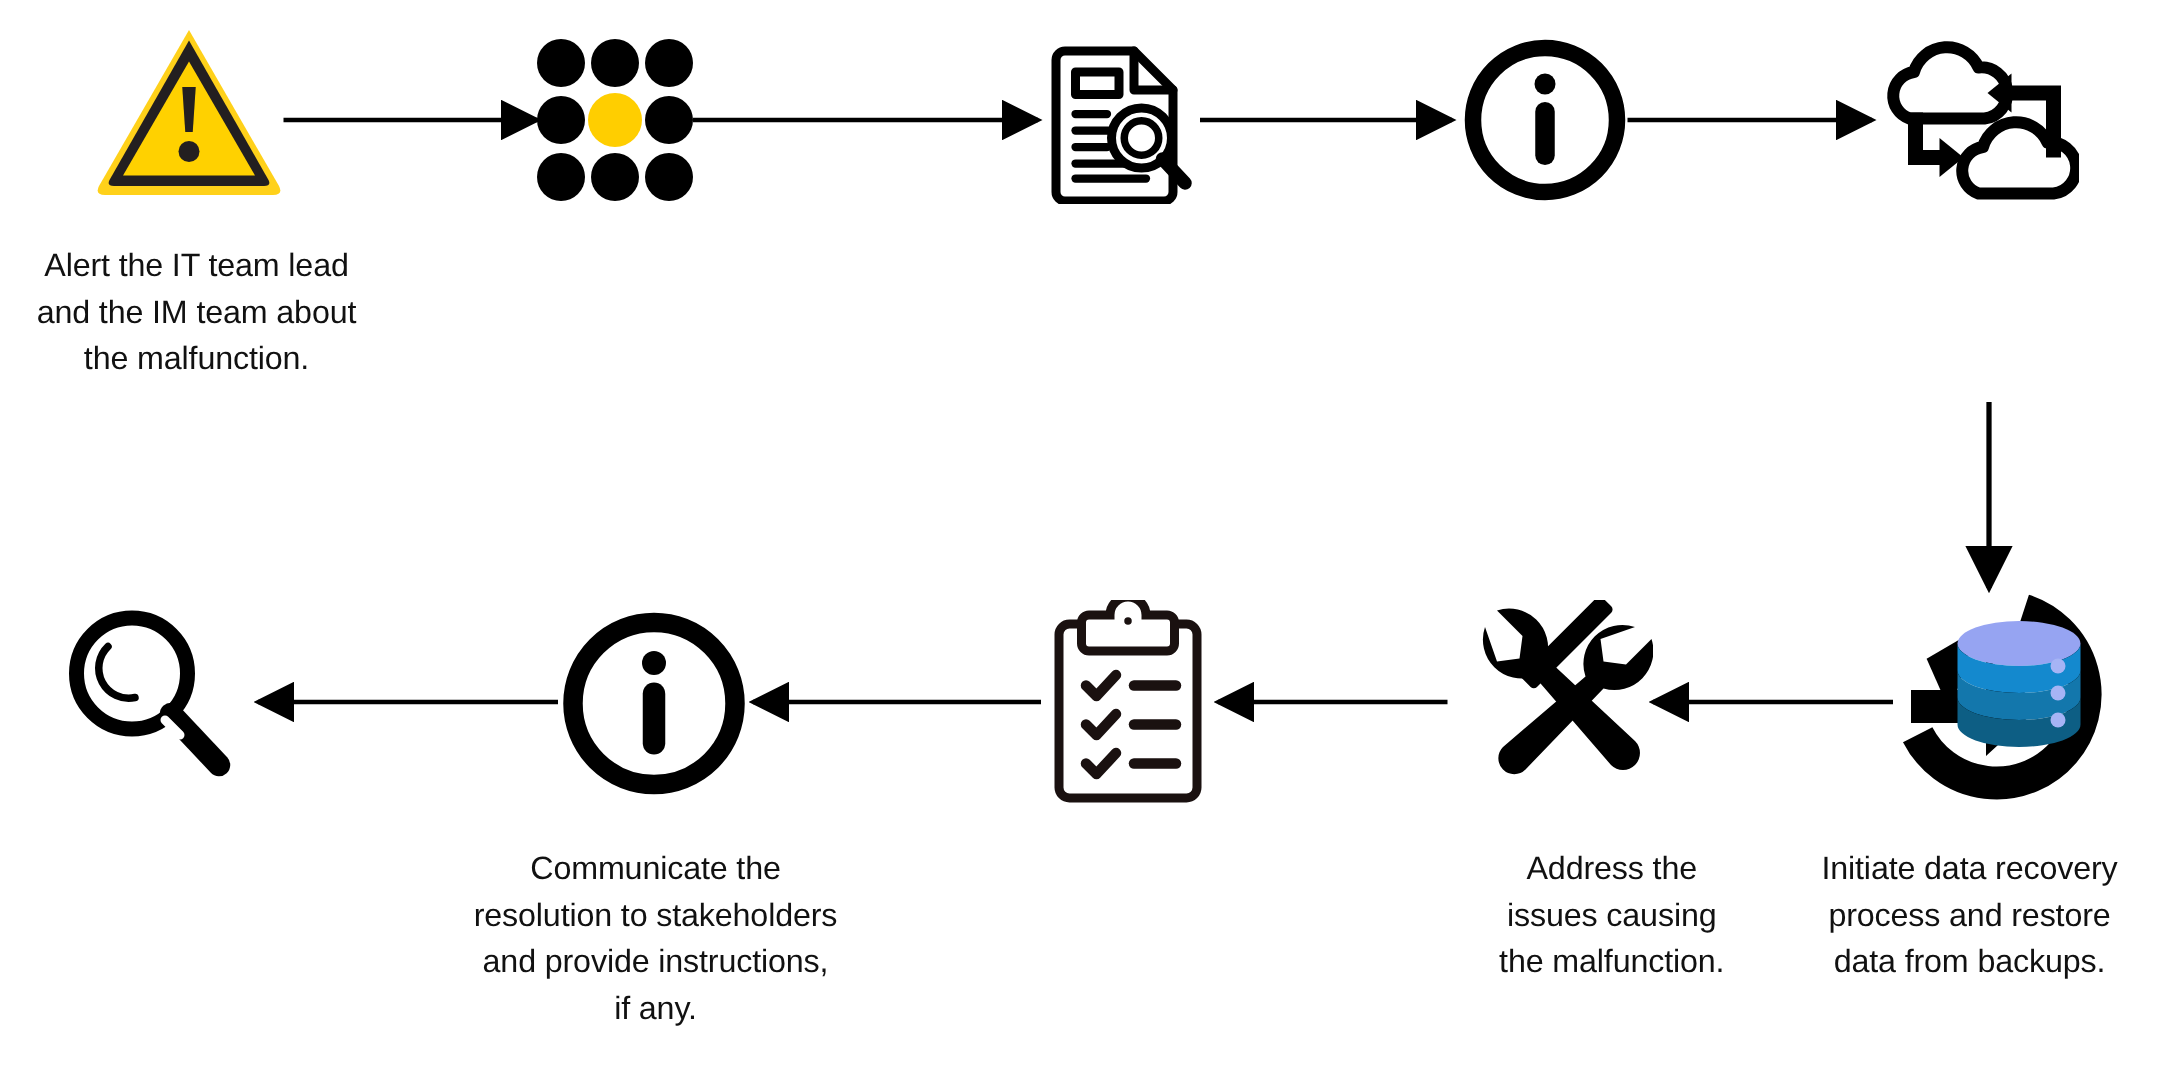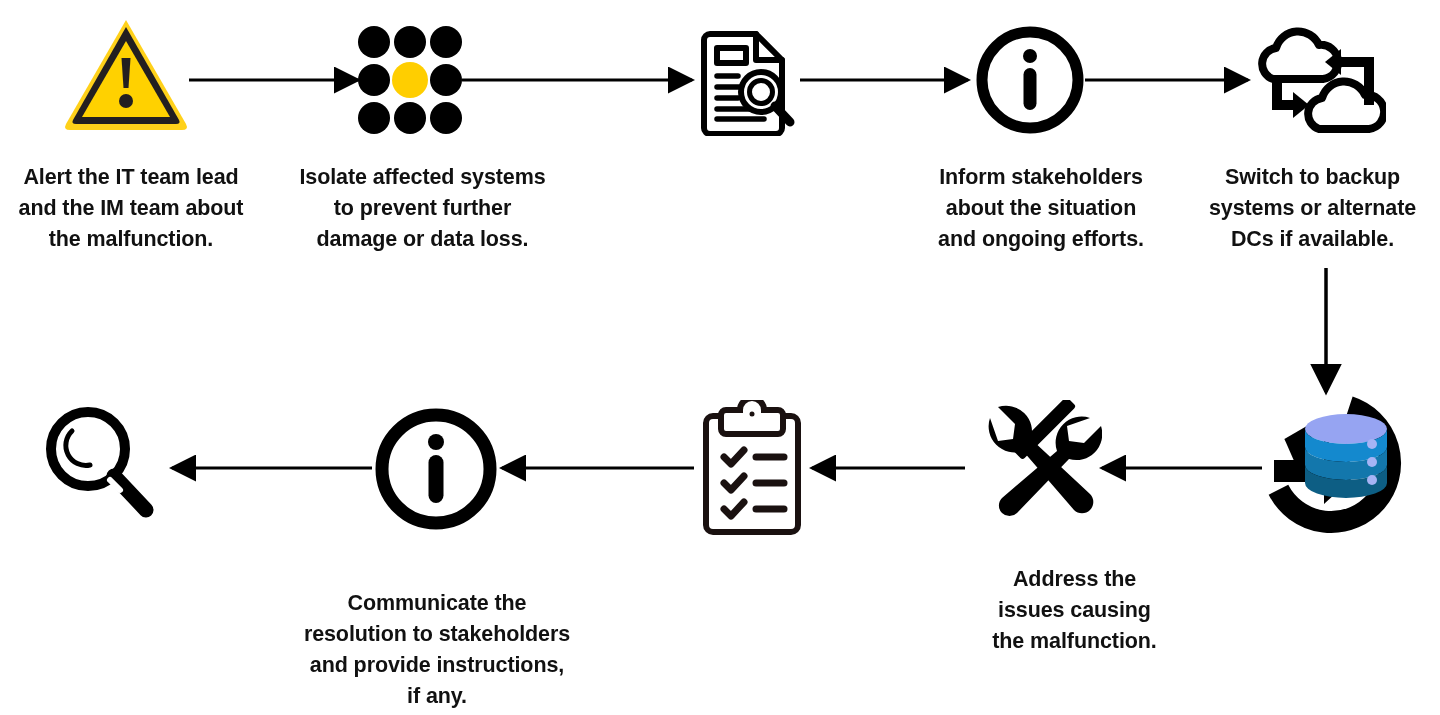--- a/index.html
+++ b/index.html
@@ -14,21 +14,21 @@
   #canvas{position:absolute;left:0;top:0;width:1440px;height:715px;}
   .icon-box{position:absolute;display:flex;align-items:center;justify-content:center;}
   .caption{
     position:absolute;
     text-align:center;
     font-size:21.5px;
     line-height:31px;
     color:#111111;
     letter-spacing:-0.1px;
     white-space:pre-line;
-    font-weight:700;
+    font-weight:400;
   }
 
   .arrow-svg{position:absolute;left:0;top:0;width:1440px;height:715px;pointer-events:none;}
 </style>
 </head>
 <body>
 
 <div id="canvas">
 
   <svg class="arrow-svg" viewBox="0 0 1440 715">
@@ -94,23 +94,20 @@
       <circle cx="52" cy="16" r="16" fill="#000"></circle>
       <circle cx="88" cy="16" r="16" fill="#000"></circle>
       <circle cx="16" cy="54" r="16" fill="#000"></circle>
       <circle cx="52" cy="54" r="18" fill="#FFCE00"></circle>
       <circle cx="88" cy="54" r="16" fill="#000"></circle>
       <circle cx="16" cy="92" r="16" fill="#000"></circle>
       <circle cx="52" cy="92" r="16" fill="#000"></circle>
       <circle cx="88" cy="92" r="16" fill="#000"></circle>
     </svg>
   </div>
-  <div class="caption" style="left:280px;top:162px;width:285px;">Isolate affected systems
-to prevent further
-damage or data loss.</div>
 
   <div class="icon-box" style="left:698px;top:26px;width:104px;height:110px;">
     <svg width="104" height="110" viewBox="0 0 104 110">
       <g fill="none" stroke="#000" stroke-width="6" stroke-linejoin="round" stroke-linecap="round">
         <path d="M12 8 h46 l26 26 v68 a6 6 0 0 1 -6 6 H12 a6 6 0 0 1 -6 -6 V14 a6 6 0 0 1 6 -6 z"></path>
         <path d="M58 8 v26 h26"></path>
         <rect x="19" y="22" width="29" height="15"></rect>
       </g>
       <g stroke="#000" stroke-width="5.5" stroke-linecap="round">
         <line x1="19" y1="50" x2="40" y2="50"></line>
@@ -126,61 +123,58 @@
     </svg>
   </div>
 
   <div class="icon-box" style="left:975px;top:24px;width:110px;height:112px;">
     <svg width="110" height="112" viewBox="0 0 110 112">
       <circle cx="55" cy="56" r="48" fill="none" stroke="#000" stroke-width="11"></circle>
       <circle cx="55" cy="32" r="7" fill="#000"></circle>
       <rect x="48.5" y="44" width="13" height="42" rx="6.5" fill="#000"></rect>
     </svg>
   </div>
-  <div class="caption" style="left:910px;top:162px;width:262px;">Inform stakeholders
-about the situation
-and ongoing efforts.</div>
 
   <div class="icon-box" style="left:1251px;top:25px;width:135px;height:112px;">
     <svg width="135" height="112" viewBox="0 0 135 112">
 
       <path d="M22 54 a16 16 0 0 1 3 -31 a23 23 0 0 1 43 -3 a17 17 0 0 1 4 34 z" fill="#fff" stroke="#000" stroke-width="8" stroke-linejoin="round"></path>
 
       <path d="M68 104 a16 16 0 0 1 3 -31 a23 23 0 0 1 43 -3 a17 17 0 0 1 4 34 z" fill="#fff" stroke="#000" stroke-width="8" stroke-linejoin="round"></path>
 
       <path d="M118 80 V37 H88" fill="none" stroke="#000" stroke-width="10" stroke-linejoin="miter"></path>
       <path d="M90 24 L74 37 L90 50 z" fill="#000"></path>
 
       <path d="M26 50 V80 H44" fill="none" stroke="#000" stroke-width="10" stroke-linejoin="miter"></path>
       <path d="M42 67 L58 80 L42 93 z" fill="#000"></path>
     </svg>
   </div>
-  <div class="caption" style="left:1185px;top:162px;width:255px;">Switch to backup
-systems or alternate
-DCs if available.</div>
 
   <div class="icon-box" style="left:1252px;top:388px;width:158px;height:150px;">
     <svg width="158" height="150" viewBox="0 0 158 150">
 
       <path d="M79 16 a59 59 0 1 1 -41.7 100.7" fill="none" stroke="#000" stroke-width="22" stroke-linecap="butt" transform="rotate(18 79 75)"></path>
       <path d="M24 64 L24 122 L-2 93 z" fill="#000" transform="translate(36,-16) rotate(18 79 75)"></path>
 
       <path d="M22 72 L72 72 L72 50 L108 83 L72 116 L72 94 L22 94 z" fill="#000"></path>
 
       <g>
         <ellipse cx="94" cy="41" rx="41" ry="15" fill="#96A4F2"></ellipse>
         <path d="M53 41 v18 a41 15 0 0 0 82 0 V41 a41 15 0 0 1 -82 0 z" fill="#1489CE"></path>
         <path d="M53 59 v18 a41 15 0 0 0 82 0 V59 a41 15 0 0 1 -82 0 z" fill="#1377AC"></path>
         <path d="M53 77 v18 a41 15 0 0 0 82 0 V77 a41 15 0 0 1 -82 0 z" fill="#0D5E84"></path>
         <circle cx="120" cy="56" r="5" fill="#A6B4F5"></circle>
         <circle cx="120" cy="74" r="5" fill="#A6B4F5"></circle>
         <circle cx="120" cy="92" r="5" fill="#A6B4F5"></circle>
       </g>
     </svg>
   </div>
+  <div class="caption" style="left:1186px;top:564px;width:254px;">Initiate data recovery
+process and restore
+data from backups.</div>
 
   <div class="icon-box" style="left:978px;top:400px;width:124px;height:136px;">
     <svg width="124" height="136" viewBox="0 0 124 136">
 
       <g fill="#000">
         <path d="M12 18 a26 26 0 0 0 33 33 L96 110 a11 11 0 0 0 16 -16 L53 39 A26 26 0 0 0 20 7 L37 24 L35 39 L20 41 z"></path>
       </g>
 
       <g transform="rotate(90 62 68)">
         <path d="M12 18 a26 26 0 0 0 33 33 L92 106 a10 10 0 0 0 15 -15 L53 39 A26 26 0 0 0 20 7 L37 24 L35 39 L20 41 z" fill="#000"></path>
@@ -213,21 +207,21 @@
     </svg>
   </div>
 
   <div class="icon-box" style="left:374px;top:406px;width:124px;height:126px;">
     <svg width="124" height="126" viewBox="0 0 124 126">
       <circle cx="62" cy="63" r="54" fill="none" stroke="#000" stroke-width="13"></circle>
       <circle cx="62" cy="36" r="8" fill="#000"></circle>
       <rect x="54.5" y="49" width="15" height="48" rx="7.5" fill="#000"></rect>
     </svg>
   </div>
-  <div class="caption" style="left:292px;top:564px;width:290px;margin-top:24px;">Communicate the
+  <div class="caption" style="left:292px;top:564px;width:290px;">Communicate the
 resolution to stakeholders
 and provide instructions,
 if any.</div>
 
   <div class="icon-box" style="left:40px;top:402px;width:132px;height:128px;">
     <svg width="132" height="128" viewBox="0 0 132 128">
       <circle cx="48" cy="47" r="37" fill="none" stroke="#000" stroke-width="10"></circle>
       <path d="M32 29 a20 20 0 0 0 18 34" fill="none" stroke="#000" stroke-width="5" stroke-linecap="round"></path>
       <line x1="74" y1="74" x2="106" y2="108" stroke="#000" stroke-width="15" stroke-linecap="round"></line>
       <line x1="70" y1="78" x2="80" y2="88" stroke="#fff" stroke-width="6" stroke-linecap="round"></line>

